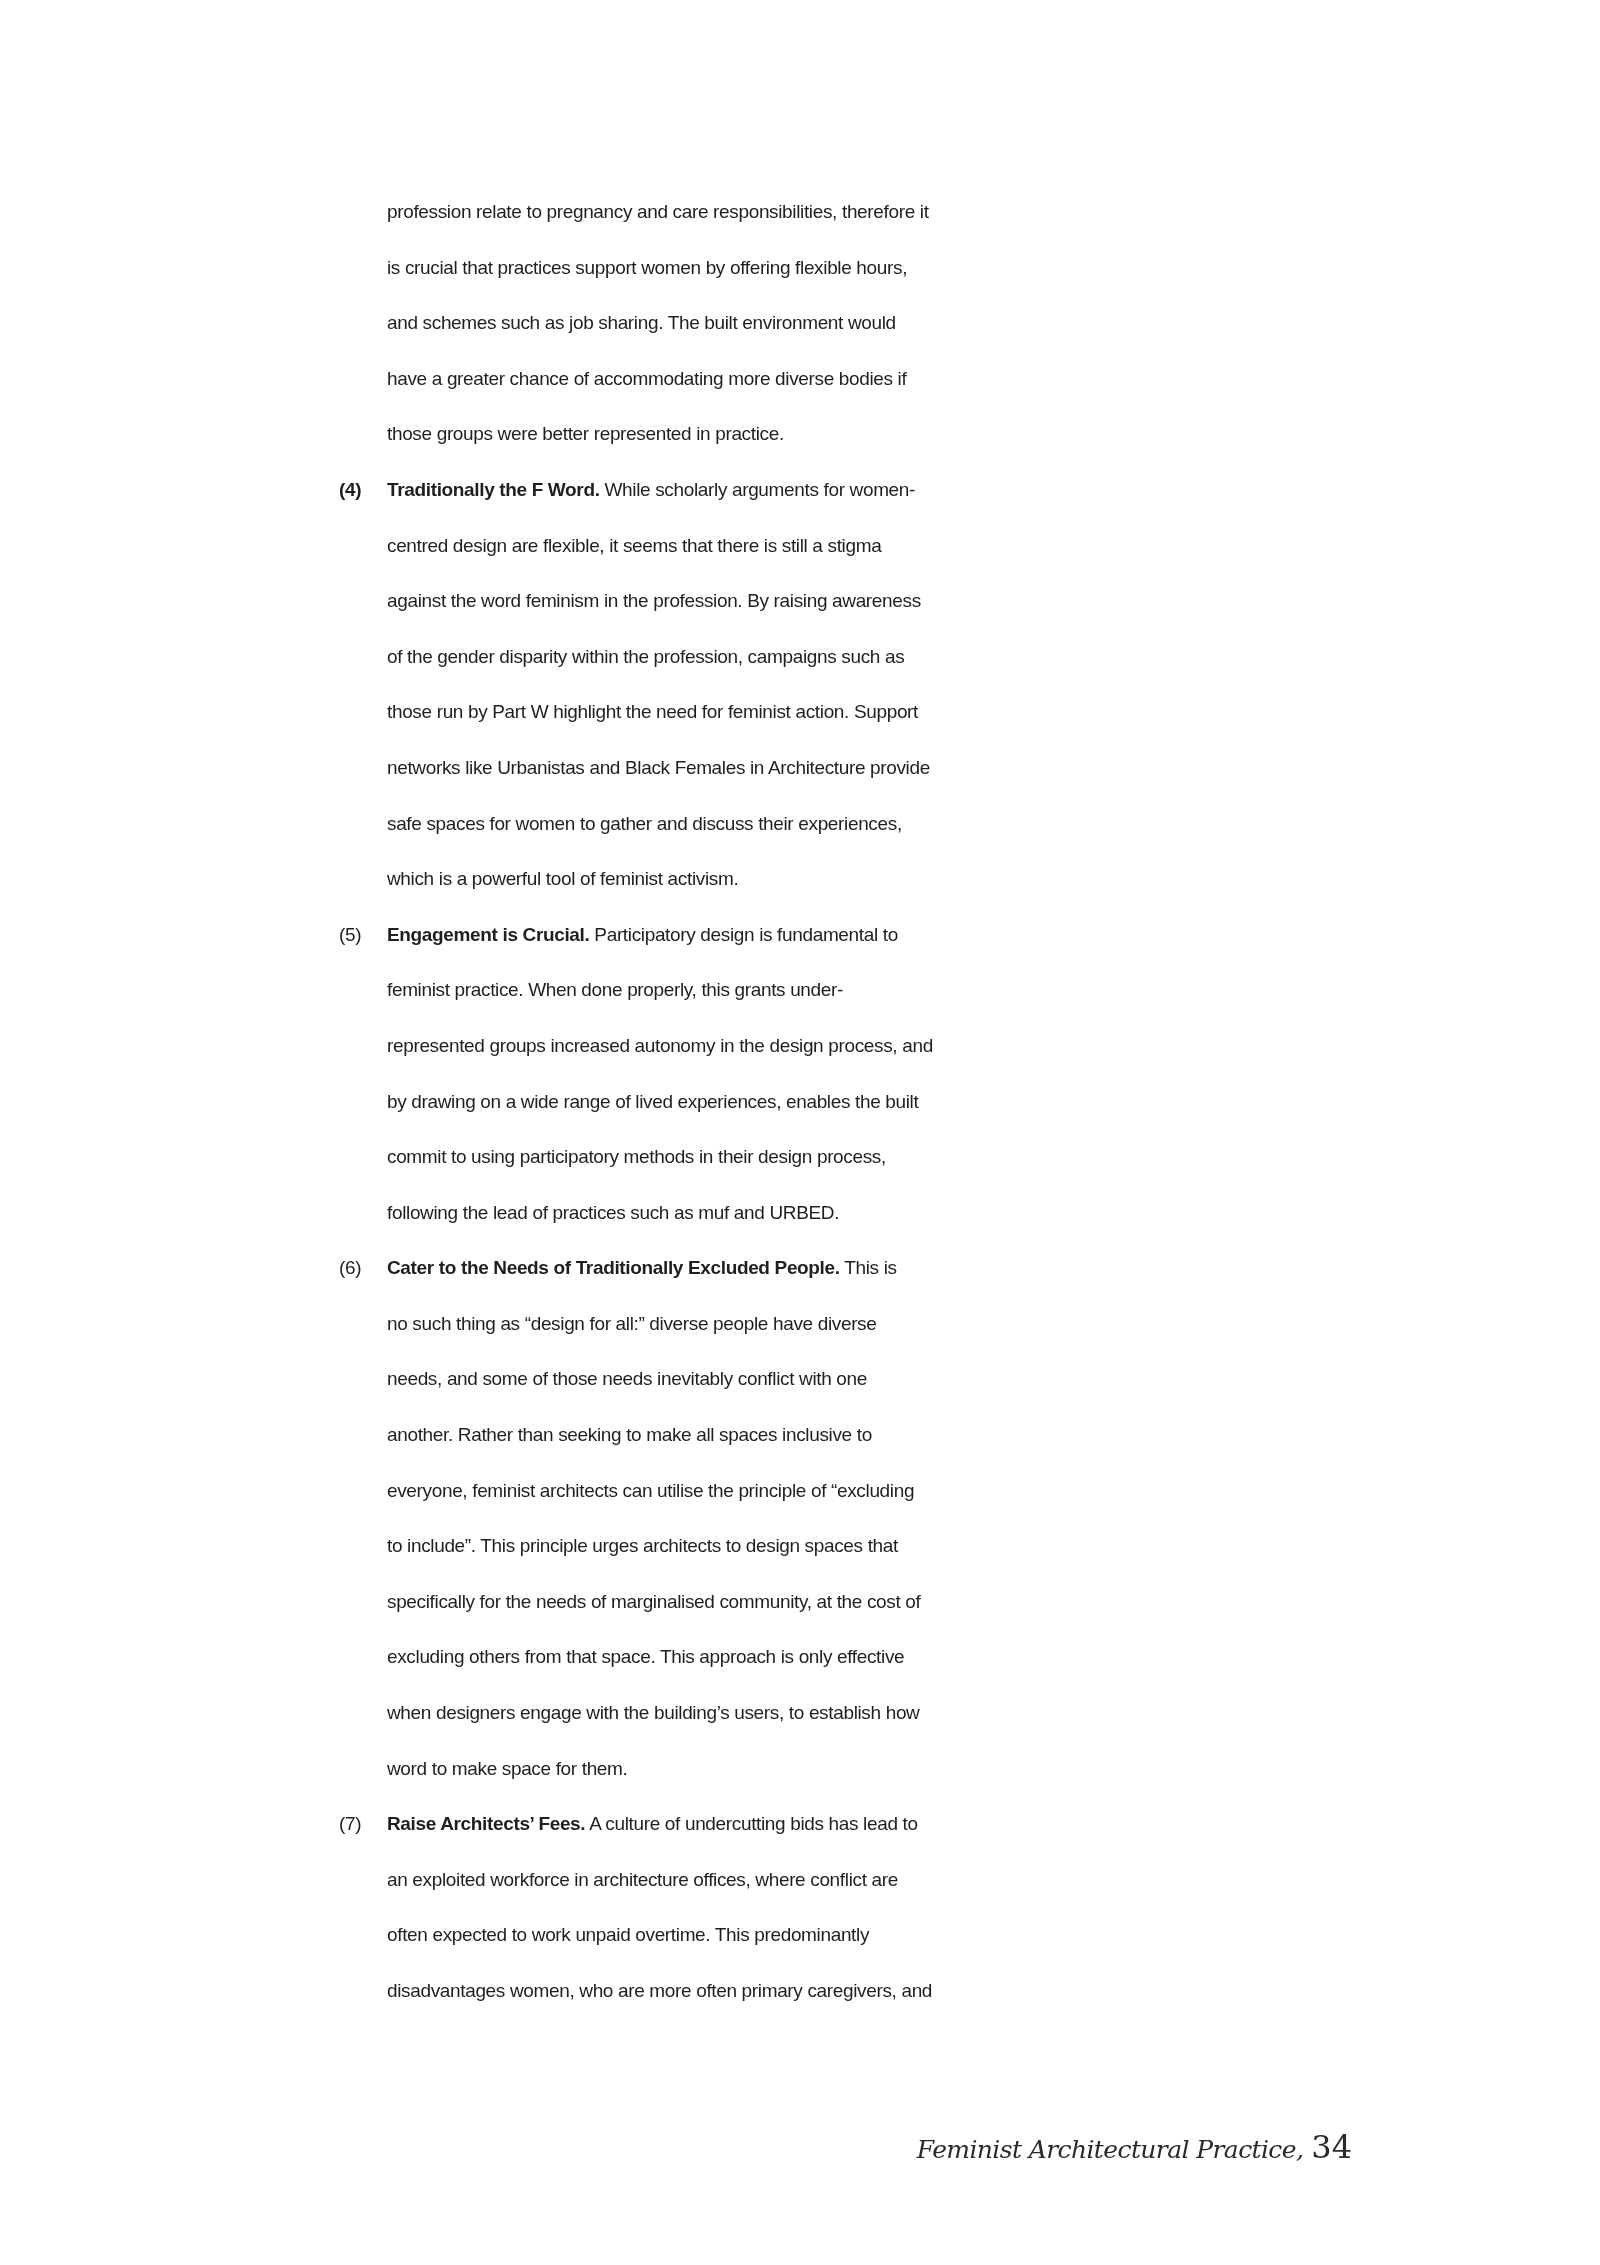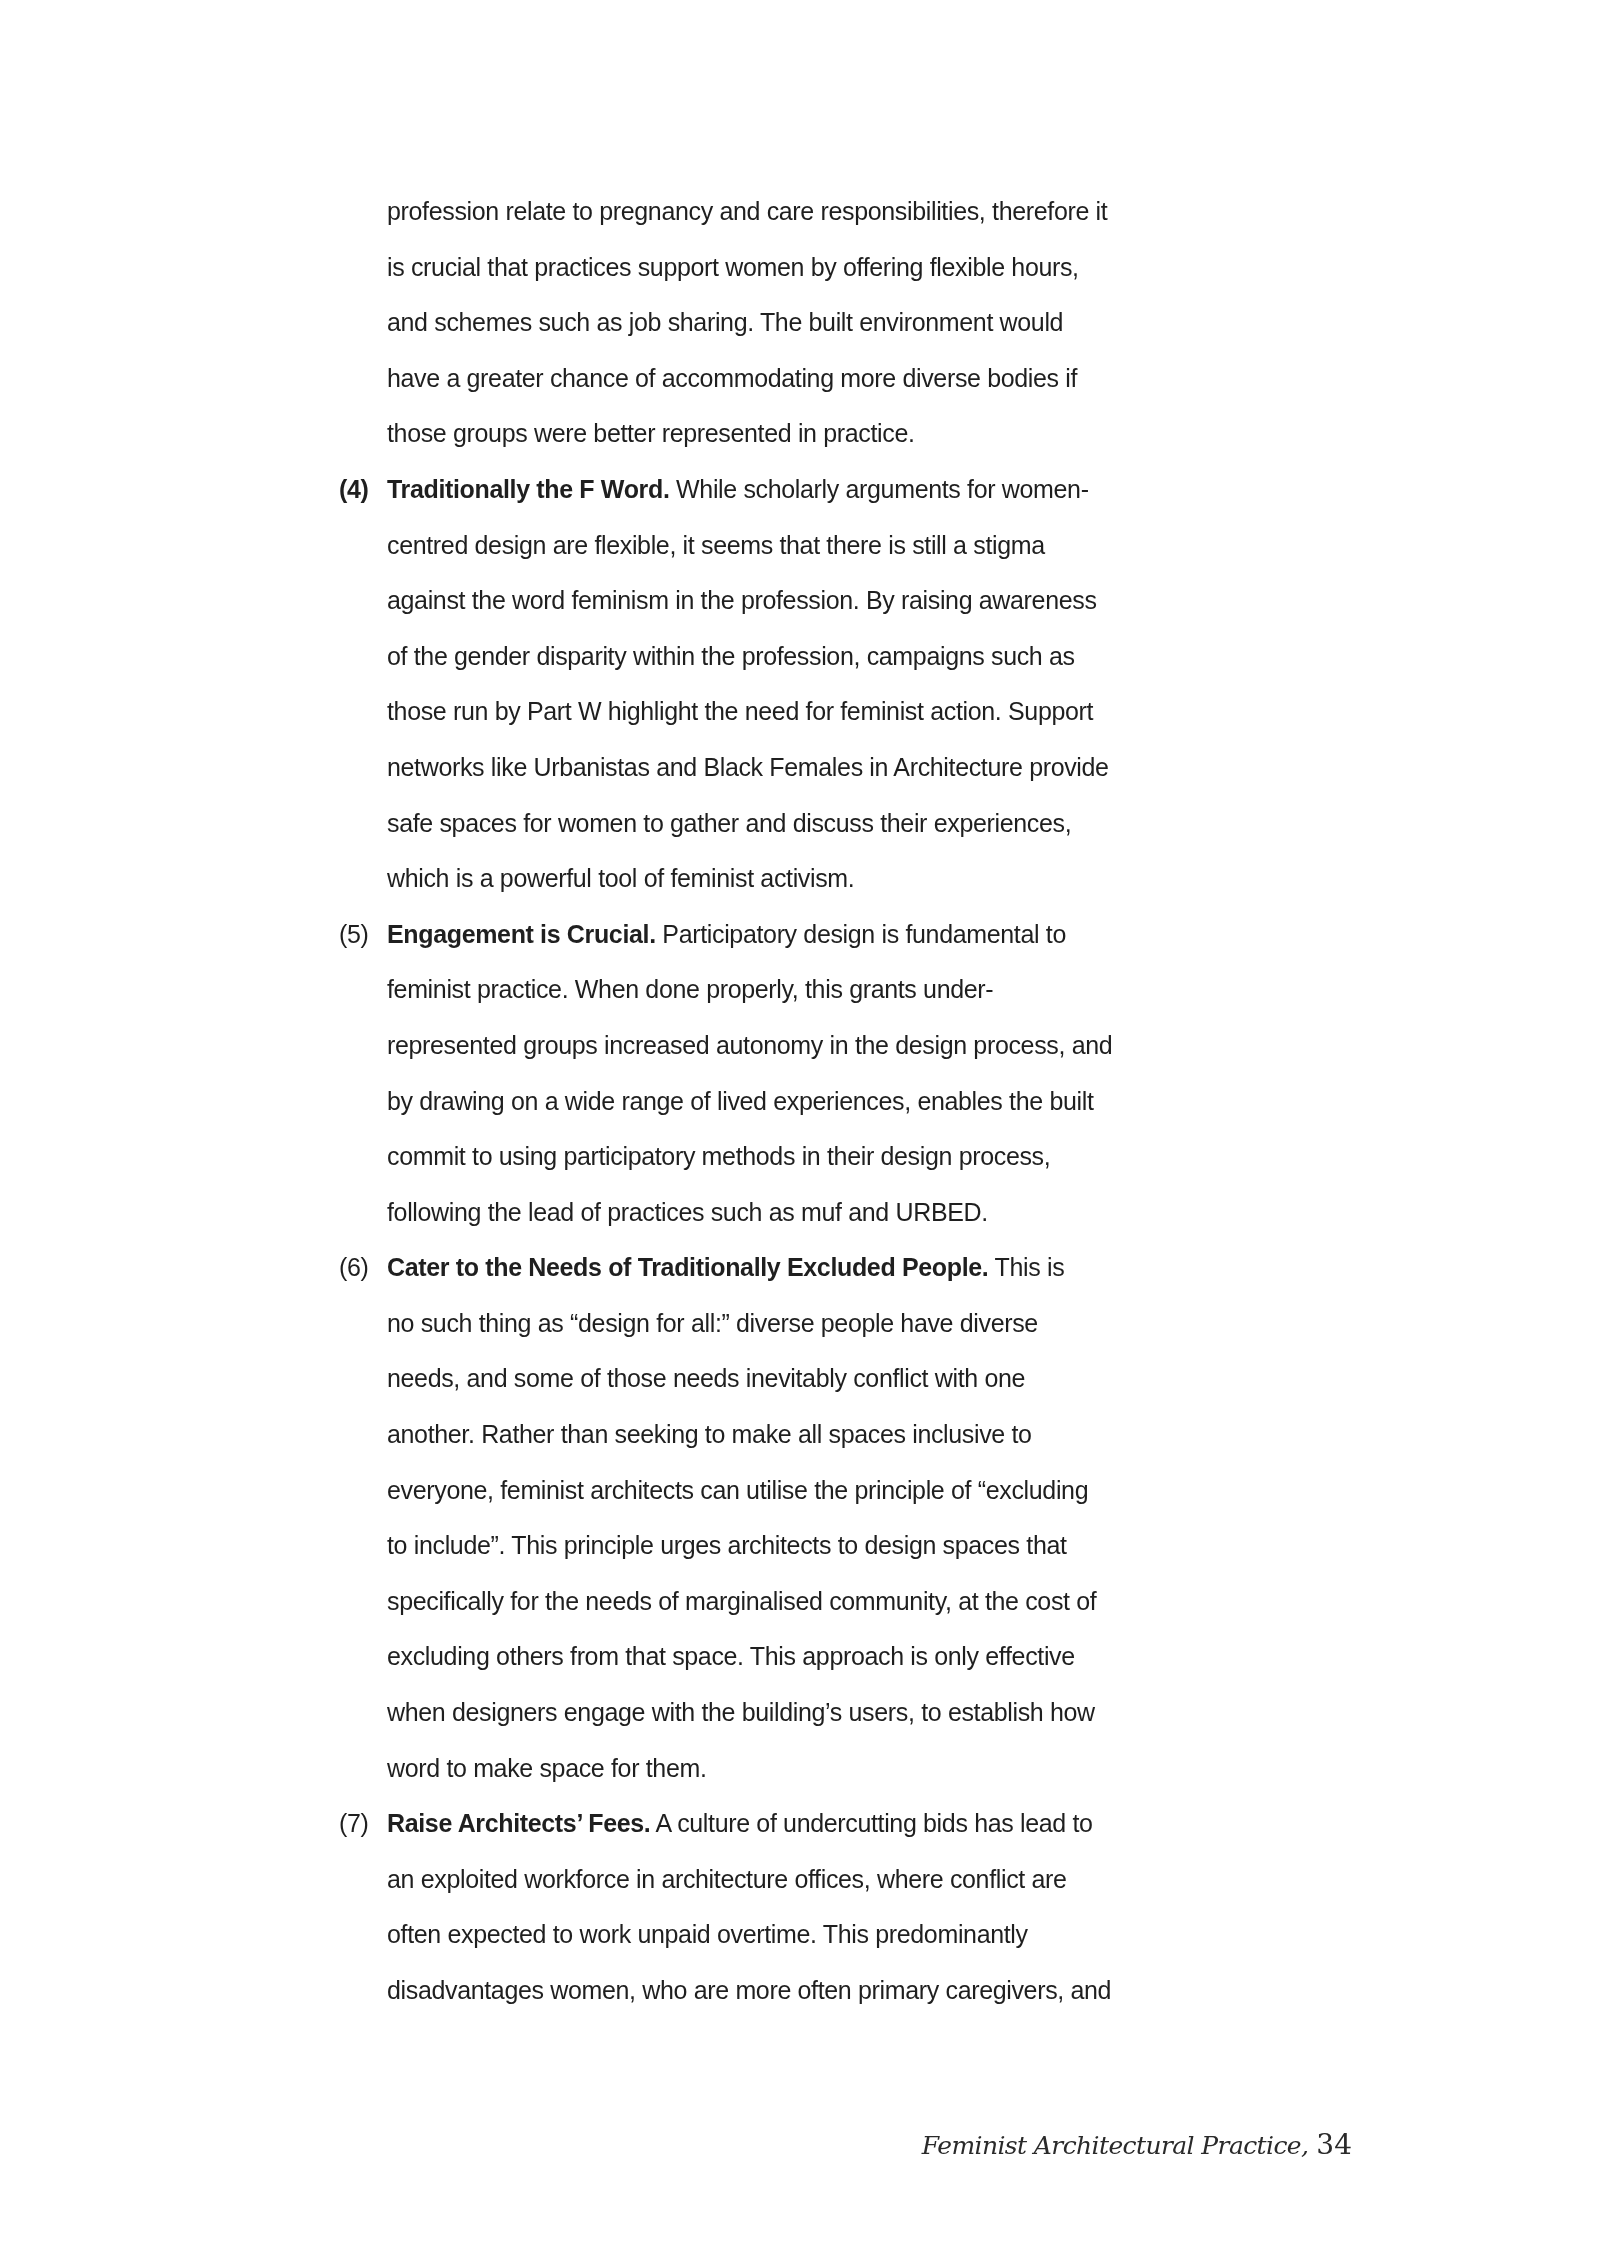--- a/index.html
+++ b/index.html
@@ -1,35 +1,35 @@
 <!DOCTYPE html>
 <html><head>
 <meta charset="utf-8">
 <style>
   html, body { margin: 0; padding: 0; background: #ffffff; }
   body { width: 1600px; height: 2265px; position: relative; overflow: hidden; }
   .page { position: absolute; left: 0; top: 0; width: 1600px; height: 2265px; background: #ffffff; }
   .body-text {
     position: absolute; left: 339px; top: 184px; width: 1040px;
     font-family: "Liberation Sans", sans-serif;
-    font-size: 25px; color: #1f1f1f;
+    font-size: 19px; color: #1f1f1f;
     letter-spacing: -0.35px;
   }
   .line { height: 55.6px; line-height: 55.6px; white-space: nowrap; }
   .indent { padding-left: 48px; }
   .num { display: inline-block; width: 48px; }
   .num.bold { font-weight: bold; }
   .heading { font-weight: bold; }
   .footer {
     position: absolute; right: 248px; top: 2128px;
     font-family: "DejaVu Serif", serif; font-size: 25px; color: #2a2a2a;
     white-space: nowrap;
   }
   .footer .title { font-style: italic; letter-spacing: -0.6px; }
-  .footer .pnum { font-size: 28px; }
+  .footer .pnum { font-size: 32px; }
 </style>
 </head>
 <body>
 
 <div class="page">
   <div class="body-text">
 
     <div class="line indent">profession relate to pregnancy and care responsibilities, therefore it</div>
     <div class="line indent">is crucial that practices support women by offering flexible hours,</div>
     <div class="line indent">and schemes such as job sharing. The built environment would</div>

